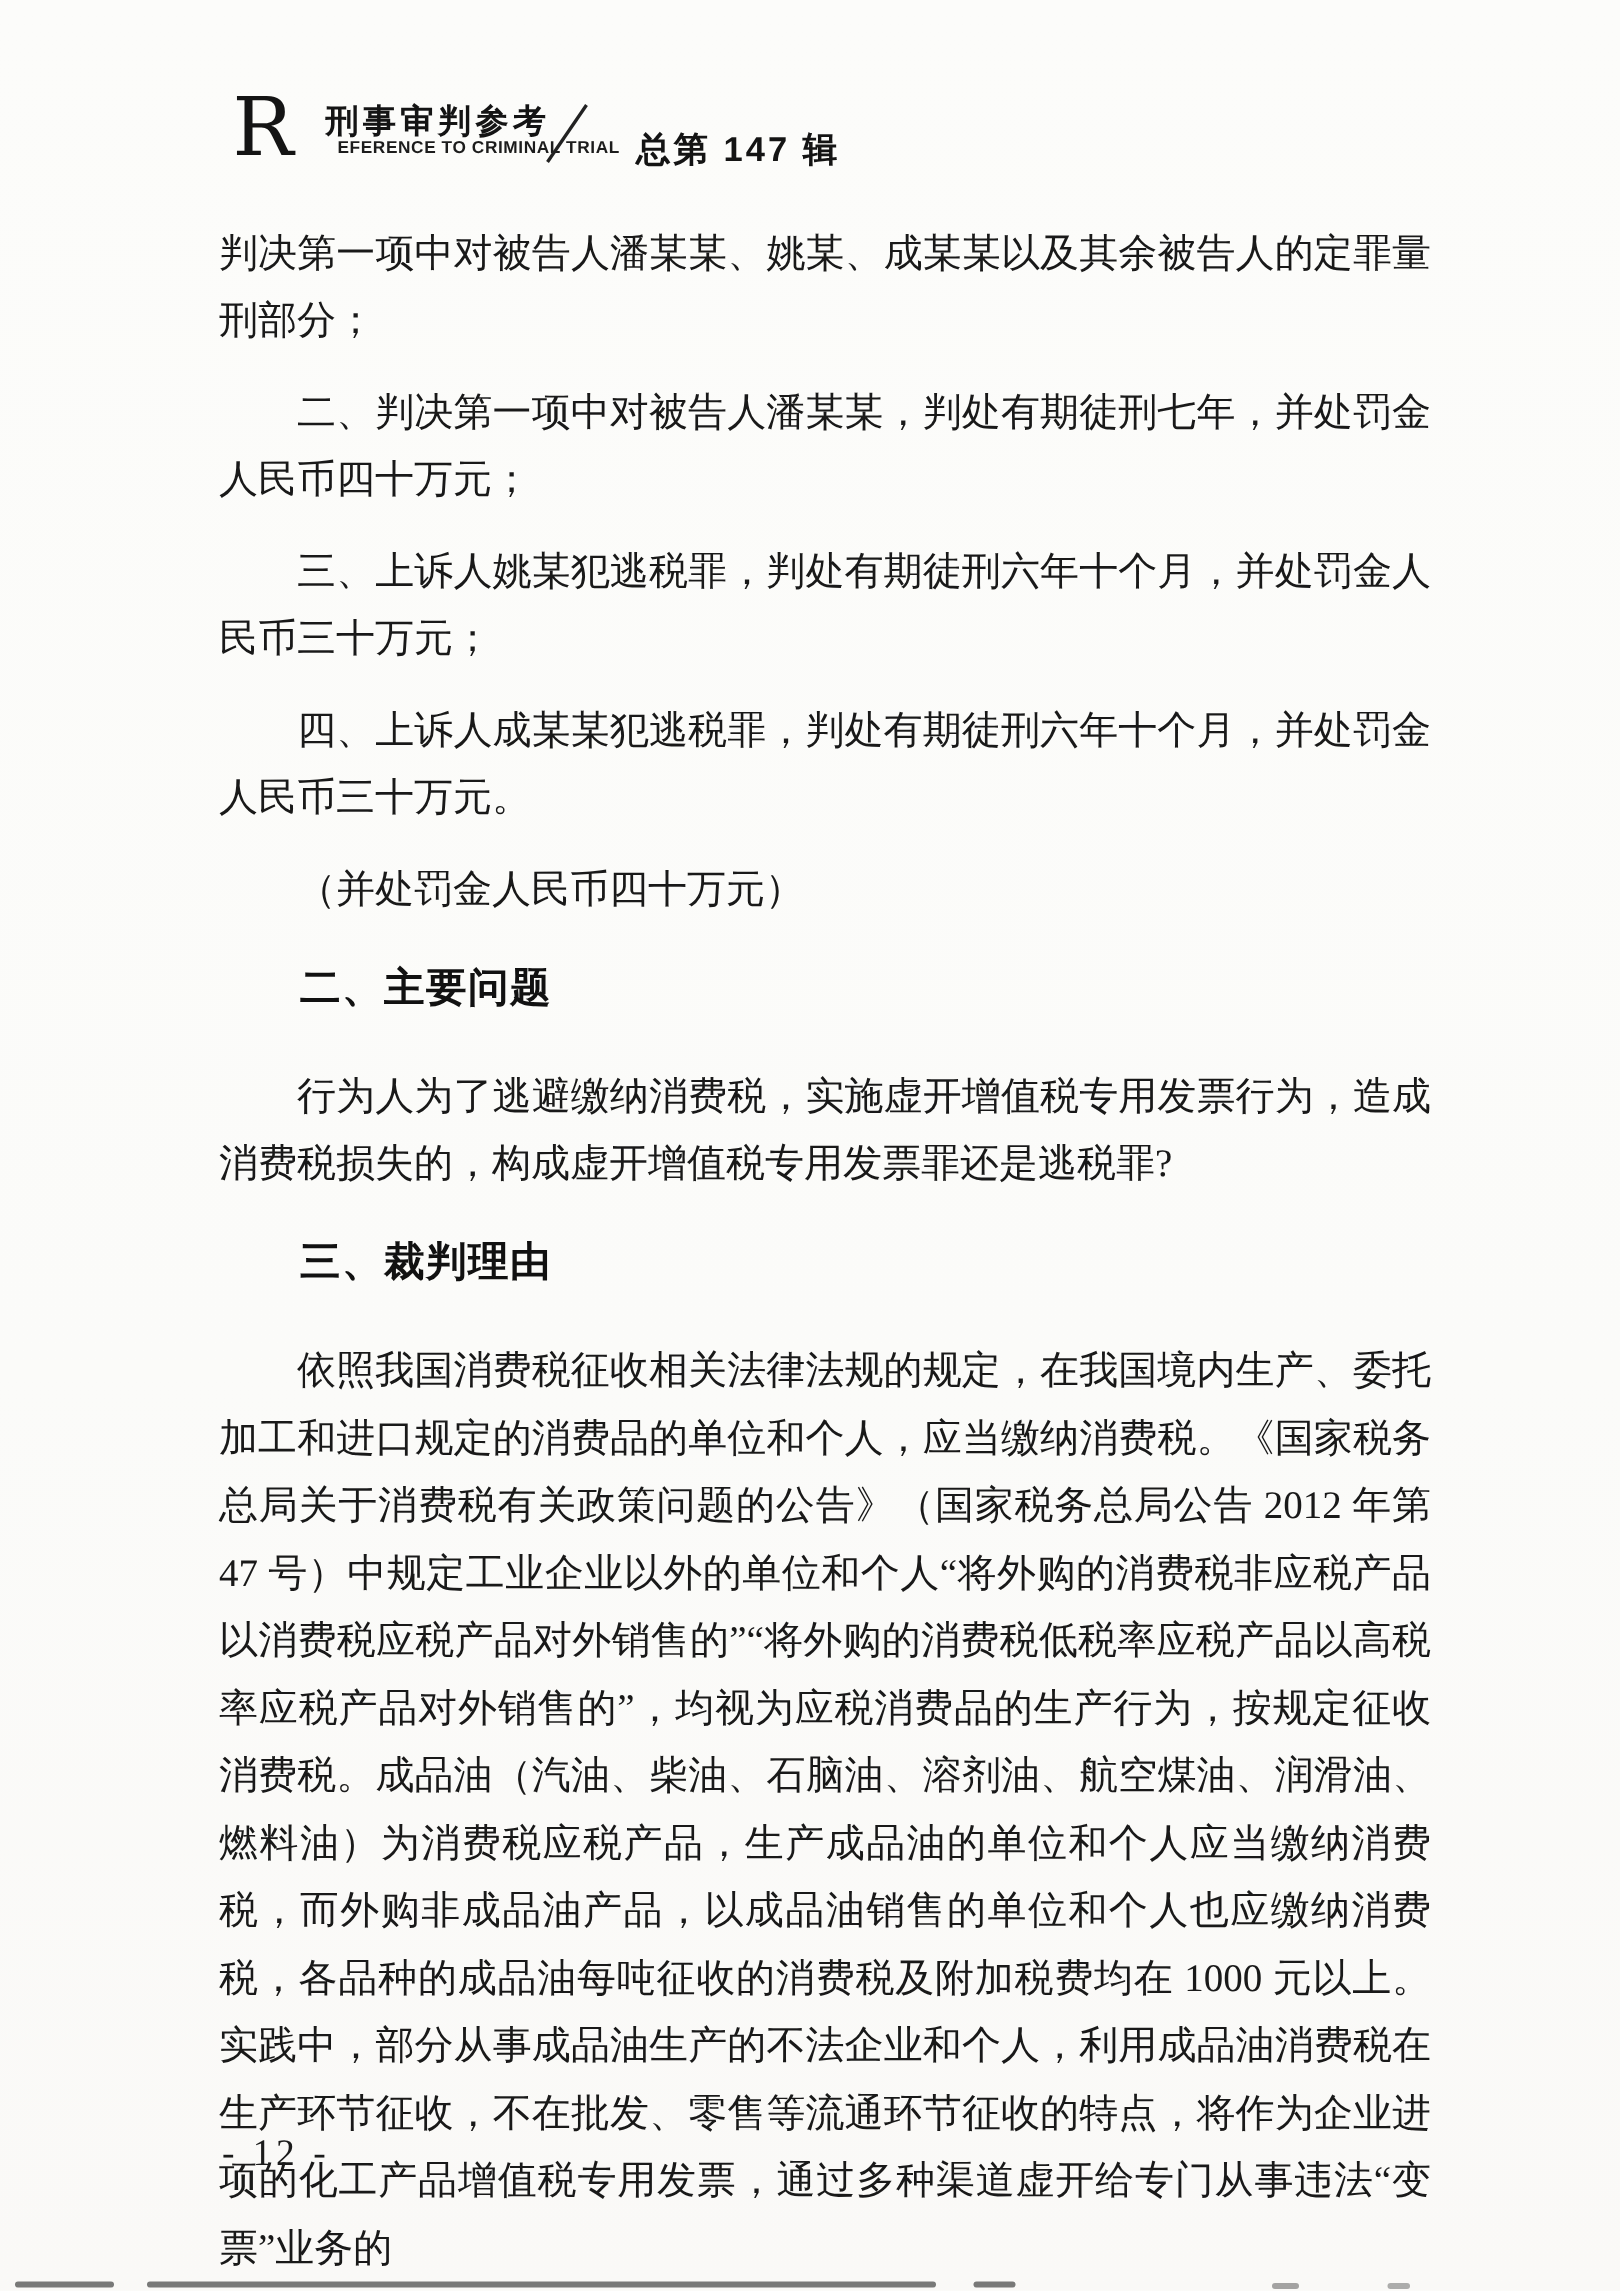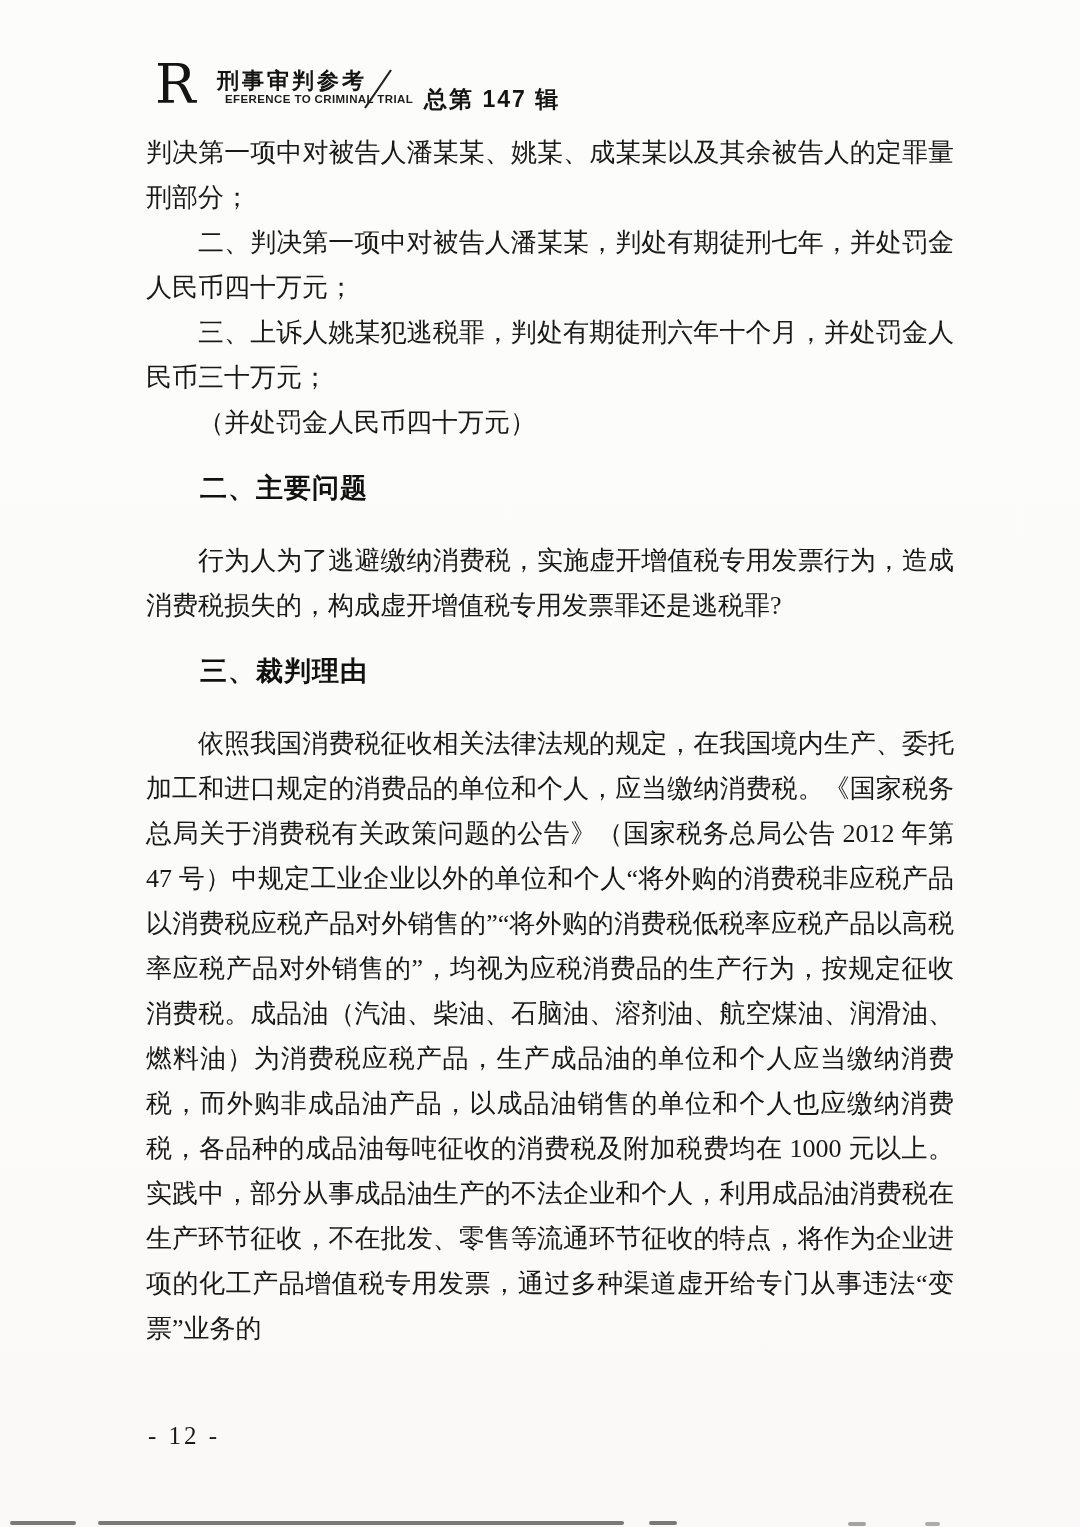--- a/index.html
+++ b/index.html
@@ -31,21 +31,21 @@
     position:absolute;left:404px;top:84px;
     font-family:"Liberation Sans","DejaVu Sans",sans-serif;
     font-size:23px;font-weight:600;letter-spacing:2px;color:#141414;margin-left:20px;
   }
   
   .doc-body{
     position:absolute;left:146px;top:130px;width:808px;
     font-size:26px;line-height:45px;
     text-align:justify;
   }
-  .para{text-align:justify;text-align-last:left;}
+  .para{text-align:justify;text-align-last:left;margin-top:16px;}
   .para.indent{text-indent:2em;}
   .heading{
     font-family:"Liberation Sans","DejaVu Sans",sans-serif;
     font-size:27px;font-weight:700;letter-spacing:1px;
     padding-left:2em;margin:21px 0 27px 0;color:#111;
     text-align:left;
   }
   
   .page-number{
     position:absolute;left:148px;top:1422px;
@@ -73,20 +73,21 @@
       <line x1="29" y1="2" x2="3" y2="40" stroke="#222" stroke-width="2.2"></line>
     </svg>
   </div>
 
   <div class="issue">总第 147 辑</div>
 
   <main class="doc-body">
       <div class="para">判决第一项中对被告人潘某某、姚某、成某某以及其余被告人的定罪量刑部分；</div>
       <div class="para indent">二、判决第一项中对被告人潘某某，判处有期徒刑七年，并处罚金人民币四十万元；</div>
       <div class="para indent">三、上诉人姚某犯逃税罪，判处有期徒刑六年十个月，并处罚金人民币三十万元；</div>
+      <div class="para indent">四、上诉人成某某犯逃税罪，判处有期徒刑六年十个月，并处罚金人民币三十万元。</div>
       <div class="para indent">（并处罚金人民币四十万元）</div>
       <div class="heading">二、主要问题</div>
       <div class="para indent">行为人为了逃避缴纳消费税，实施虚开增值税专用发票行为，造成消费税损失的，构成虚开增值税专用发票罪还是逃税罪?</div>
       <div class="heading">三、裁判理由</div>
       <div class="para indent">依照我国消费税征收相关法律法规的规定，在我国境内生产、委托加工和进口规定的消费品的单位和个人，应当缴纳消费税。《国家税务总局关于消费税有关政策问题的公告》（国家税务总局公告 2012 年第 47 号）中规定工业企业以外的单位和个人“将外购的消费税非应税产品以消费税应税产品对外销售的”“将外购的消费税低税率应税产品以高税率应税产品对外销售的”，均视为应税消费品的生产行为，按规定征收消费税。成品油（汽油、柴油、石脑油、溶剂油、航空煤油、润滑油、燃料油）为消费税应税产品，生产成品油的单位和个人应当缴纳消费税，而外购非成品油产品，以成品油销售的单位和个人也应缴纳消费税，各品种的成品油每吨征收的消费税及附加税费均在 1000 元以上。实践中，部分从事成品油生产的不法企业和个人，利用成品油消费税在生产环节征收，不在批发、零售等流通环节征收的特点，将作为企业进项的化工产品增值税专用发票，通过多种渠道虚开给专门从事违法“变票”业务的</div>
     </main>
 
   <div class="page-number">- 12 -</div>
 
   <div class="scan-edge se1"></div>

